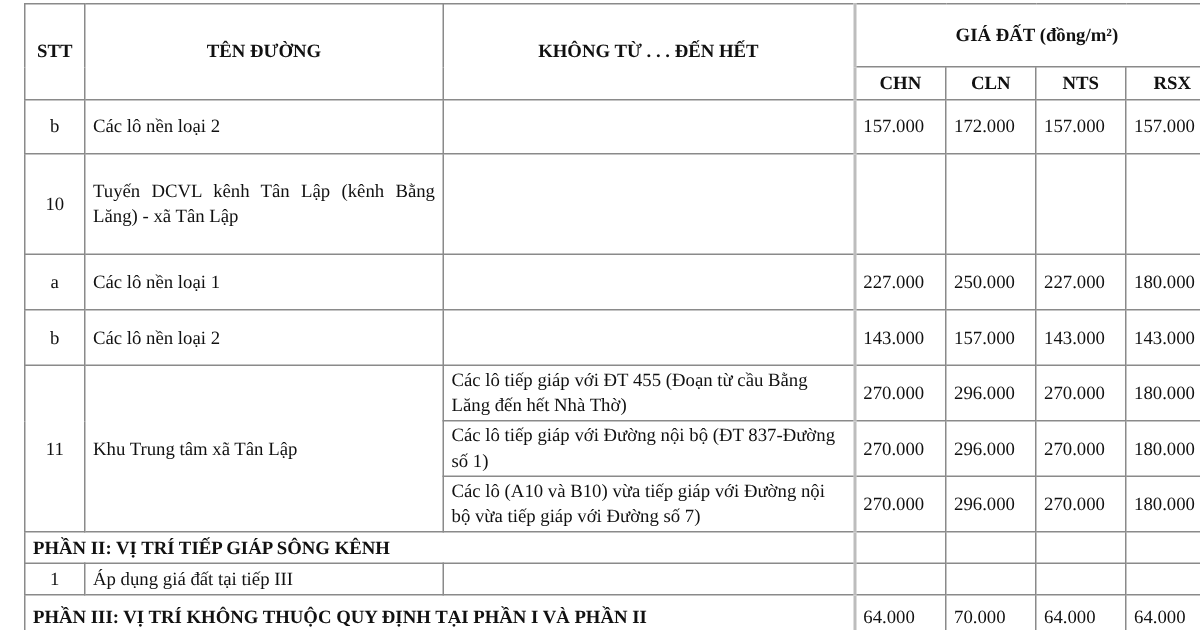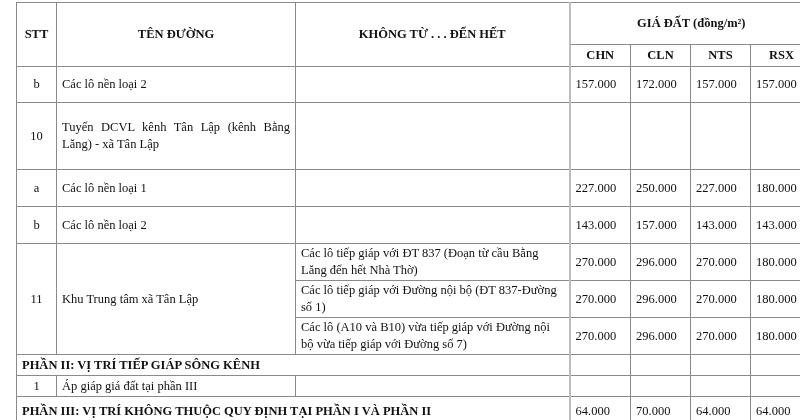--- a/index.html
+++ b/index.html
@@ -83,21 +83,21 @@
       <td>Các lô nền loại 2</td>
       <td></td>
       <td class="num sep-left">143.000</td>
       <td class="num">157.000</td>
       <td class="num">143.000</td>
       <td class="num">143.000</td>
     </tr>
     <tr style="height:37px">
       <td rowspan="3" class="c">11</td>
       <td rowspan="3">Khu Trung tâm xã Tân Lập</td>
-      <td>Các lô tiếp giáp với ĐT 837 (Đoạn từ cầu Bằng Lăng đến hết Nhà Thờ)</td>
+      <td>Các lô tiếp giáp với ĐT 455 (Đoạn từ cầu Bằng Lăng đến hết Nhà Thờ)</td>
       <td class="num sep-left">270.000</td>
       <td class="num">296.000</td>
       <td class="num">270.000</td>
       <td class="num">180.000</td>
     </tr>
     <tr style="height:37px">
       <td>Các lô tiếp giáp với Đường nội bộ (ĐT 837-Đường số 1)</td>
       <td class="num sep-left">270.000</td>
       <td class="num">296.000</td>
       <td class="num">270.000</td>
@@ -112,21 +112,21 @@
     </tr>
     <tr style="height:21px">
       <td colspan="3" class="section">PHẦN II: VỊ TRÍ TIẾP GIÁP SÔNG KÊNH</td>
       <td class="sep-left"></td>
       <td></td>
       <td></td>
       <td></td>
     </tr>
     <tr style="height:21px">
       <td class="c">1</td>
-      <td>Áp giáp giá đất tại phần III</td>
+      <td>Áp dụng giá đất tại tiếp III</td>
       <td></td>
       <td class="sep-left"></td>
       <td></td>
       <td></td>
       <td></td>
     </tr>
     <tr style="height:29px">
       <td colspan="3" class="section">PHẦN III: VỊ TRÍ KHÔNG THUỘC QUY ĐỊNH TẠI PHẦN I VÀ PHẦN II</td>
       <td class="num sep-left">64.000</td>
       <td class="num">70.000</td>

